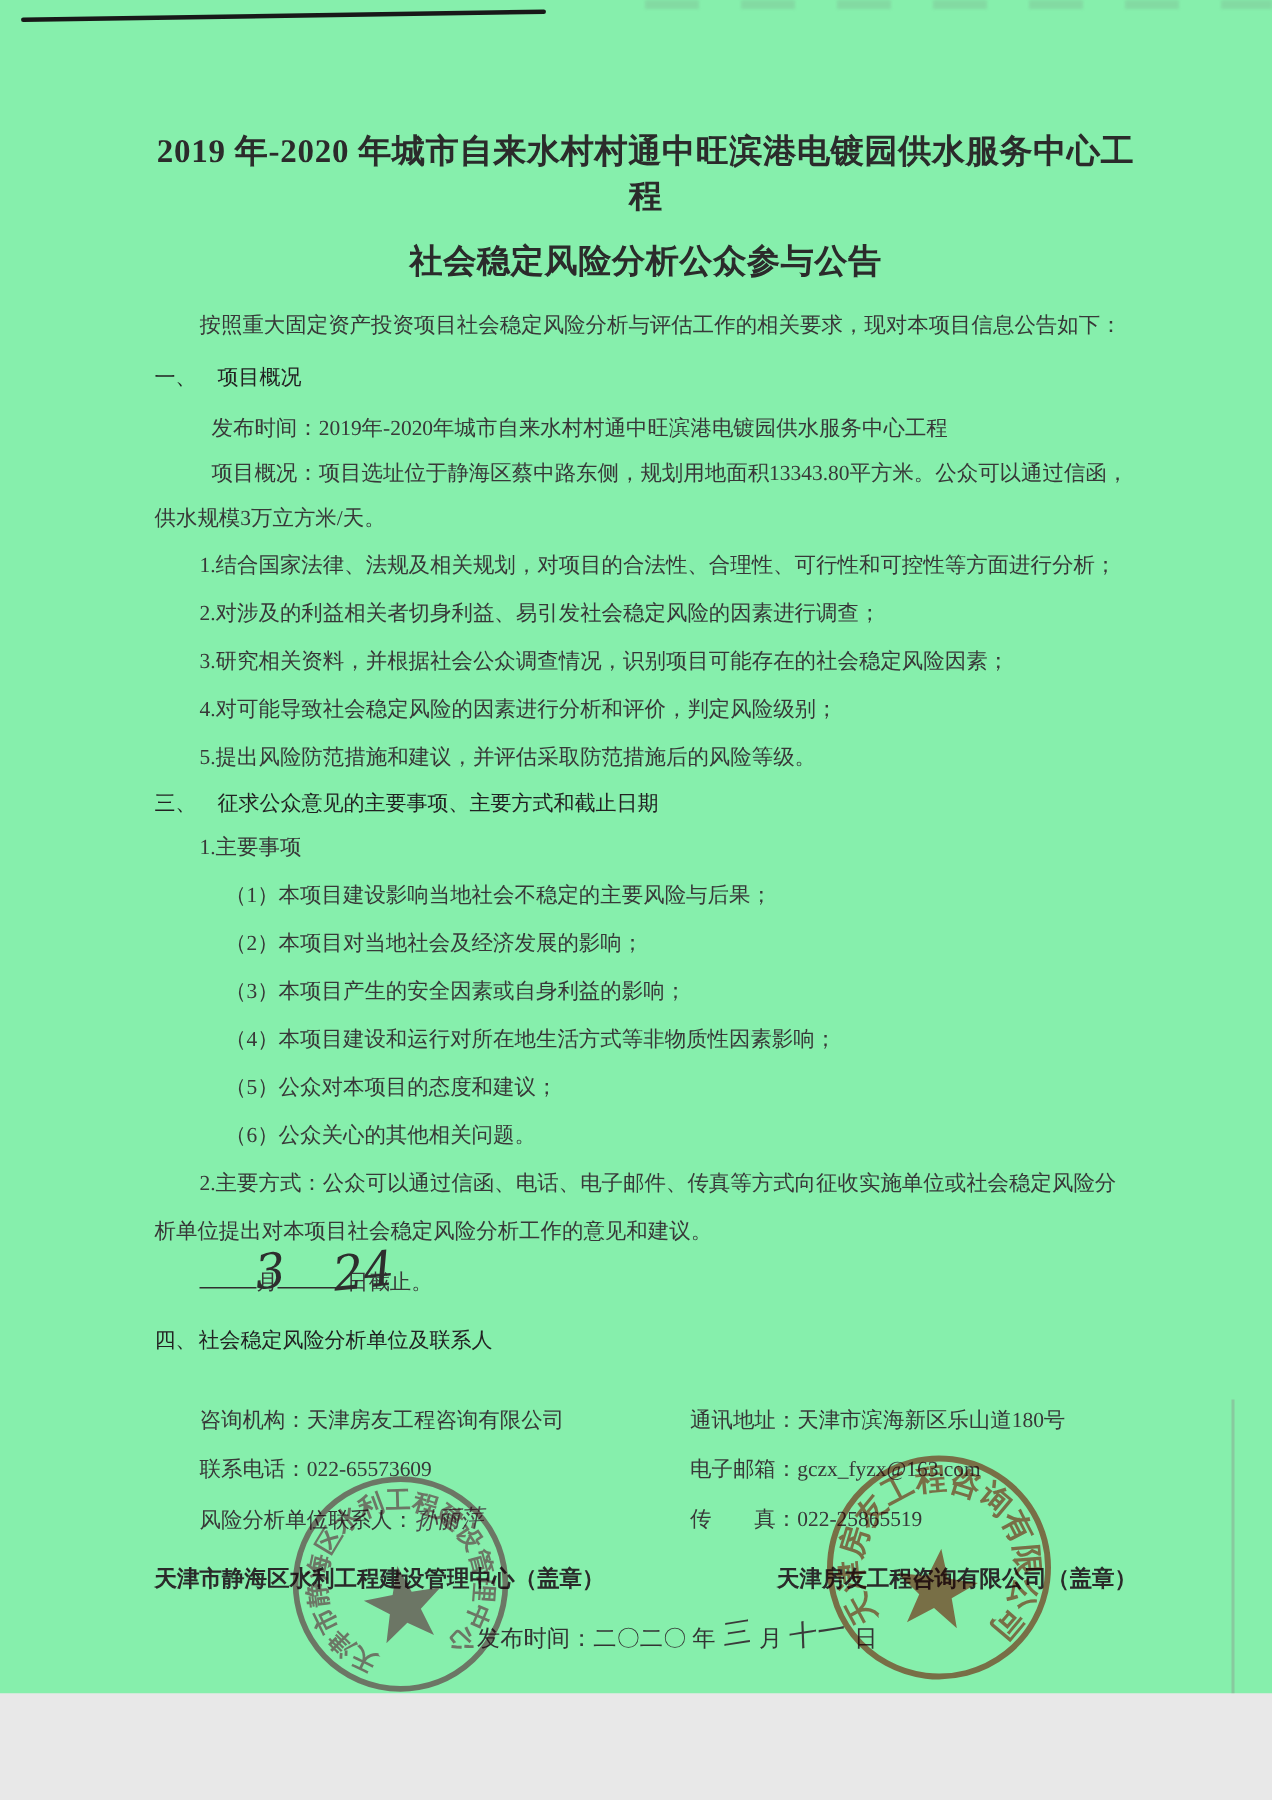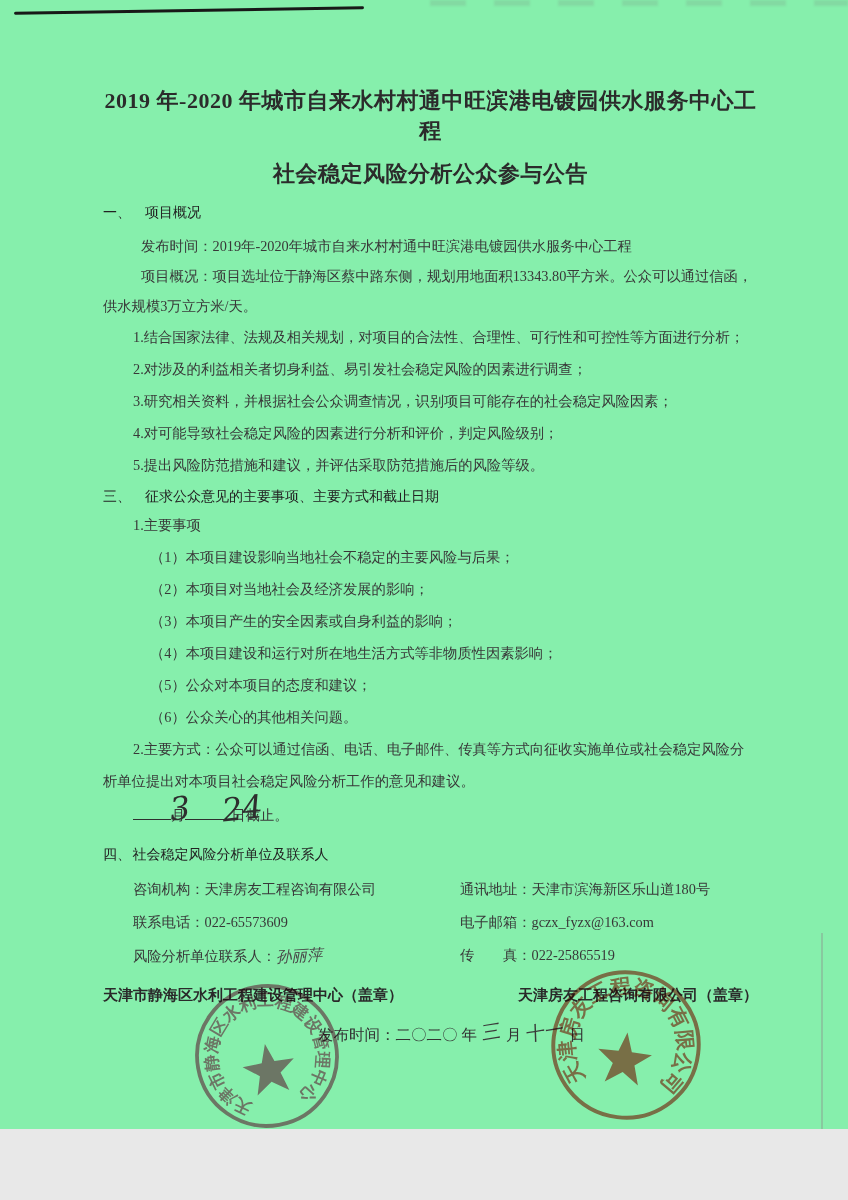--- a/index.html
+++ b/index.html
@@ -45,21 +45,21 @@
   .blank-m { width:38px; }
   .blank-d { width:46px; }
   .hand { font-style:italic; color:#2e2e2e;
           font-family:"DejaVu Serif","Liberation Serif",serif; }
   .blank .hand { position:absolute; left:7px; bottom:-7px; font-size:32px; line-height:1;
                  display:inline-block; transform:rotate(-6deg); }
   .hand-cn { display:inline-block; font-size:19px; margin:0 5px; position:relative; top:-2px;
              transform:rotate(-9deg) skewX(-7deg); color:#3a3a3a; }
   .hand-name { display:inline-block; font-size:15.5px; color:#4a4a4a; transform:rotate(-3deg); font-style:italic; }
 
-  .contact-grid { display:flex; margin-top:6px; }
+  .contact-grid { display:flex; margin-top:24px; }
   .ccol-left  { width:357px; padding-left:30px; }
   .ccol-right { flex:1; }
   .crow { font-size:14.3px; line-height:33px; color:#383838; white-space:nowrap; }
 
   .signs { display:flex; justify-content:space-between; margin-top:10px; }
   .sign { font-size:15px; font-weight:bold; color:#2a2a2a; line-height:24px; white-space:nowrap; }
   .publish { margin-top:15px; text-align:center; font-size:15.5px; line-height:24px;
              color:#333; margin-left:42px; }
 
   
@@ -77,20 +77,21 @@
   <div class="art art-right-line"></div>
   <div class="art art-smudge-b1"></div>
   <div class="art art-smudge-b2"></div>
   <div class="art art-red-dash"></div>
 
   <div class="content">
 
     <h1 class="title">2019 年-2020 年城市自来水村村通中旺滨港电镀园供水服务中心工程</h1>
     <h1 class="title title2">社会稳定风险分析公众参与公告</h1>
 
+    <p class="para intro">按照重大固定资产投资项目社会稳定风险分析与评估工作的相关要求，现对本项目信息公告如下：</p>
 
     <h2 class="sec"><span class="secnum">一、</span><span>项目概况</span></h2>
     <p class="para p-indent mt6">发布时间：2019年-2020年城市自来水村村通中旺滨港电镀园供水服务中心工程</p>
     <p class="para p-indent">项目概况：项目选址位于静海区蔡中路东侧，规划用地面积13343.80平方米。公众可以通过信函，供水规模3万立方米/天。</p>
 
     <p class="para li1">1.结合国家法律、法规及相关规划，对项目的合法性、合理性、可行性和可控性等方面进行分析；</p>
     <p class="para li1">2.对涉及的利益相关者切身利益、易引发社会稳定风险的因素进行调查；</p>
     <p class="para li1">3.研究相关资料，并根据社会公众调查情况，识别项目可能存在的社会稳定风险因素；</p>
     <p class="para li1">4.对可能导致社会稳定风险的因素进行分析和评价，判定风险级别；</p>
     <p class="para li1">5.提出风险防范措施和建议，并评估采取防范措施后的风险等级。</p>

